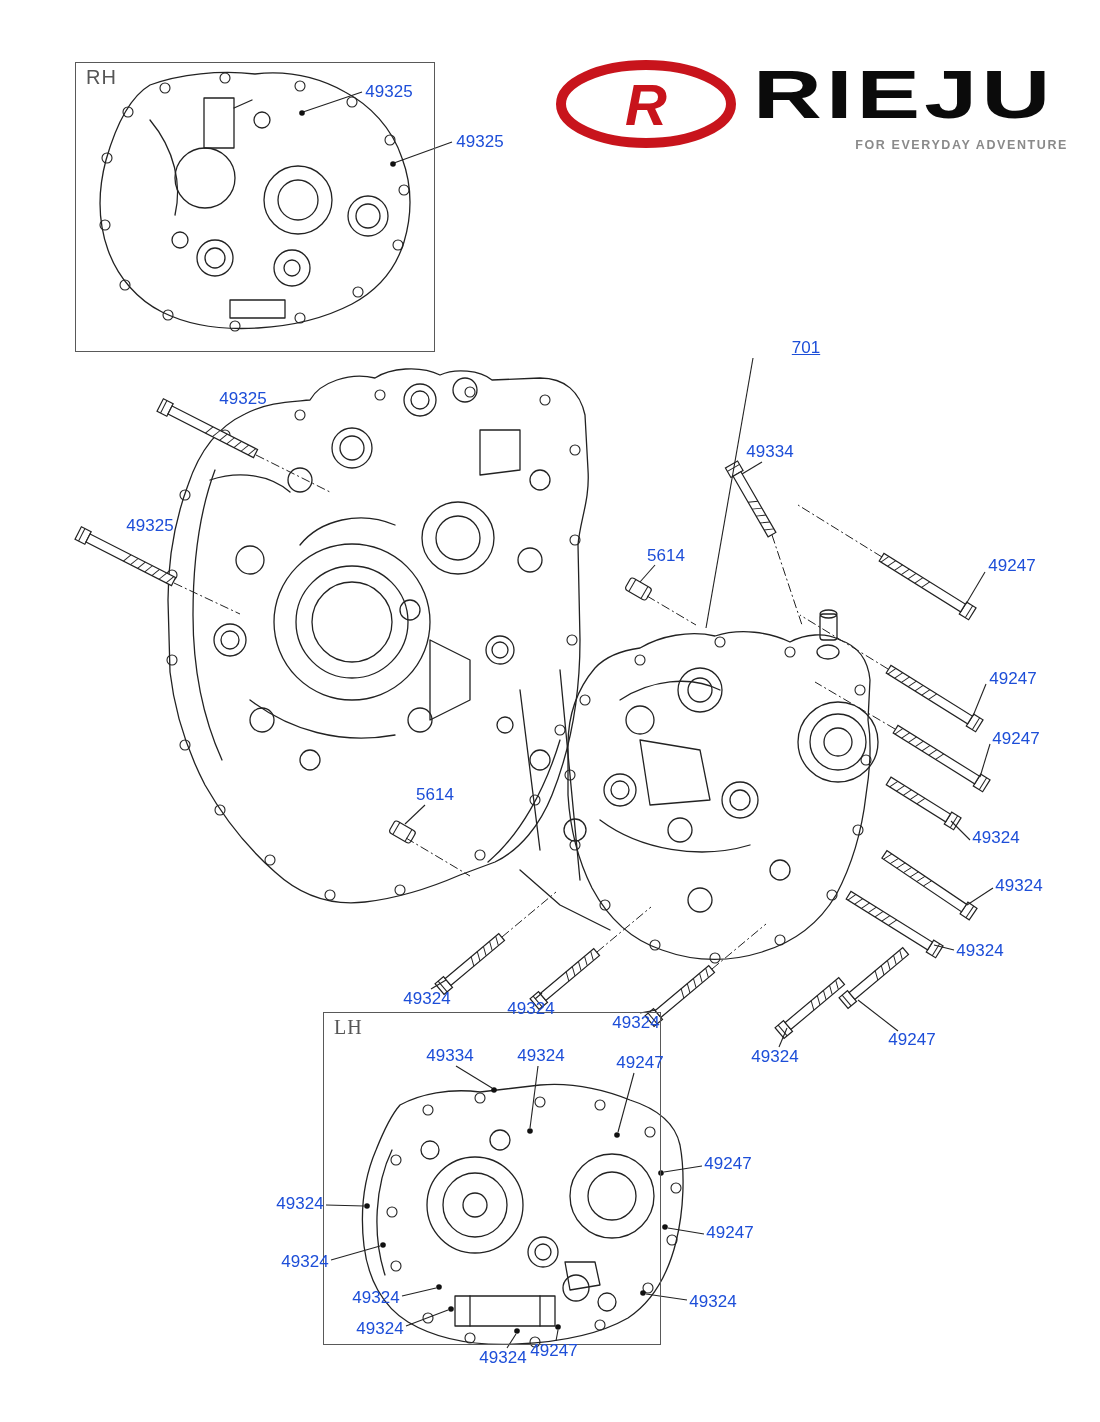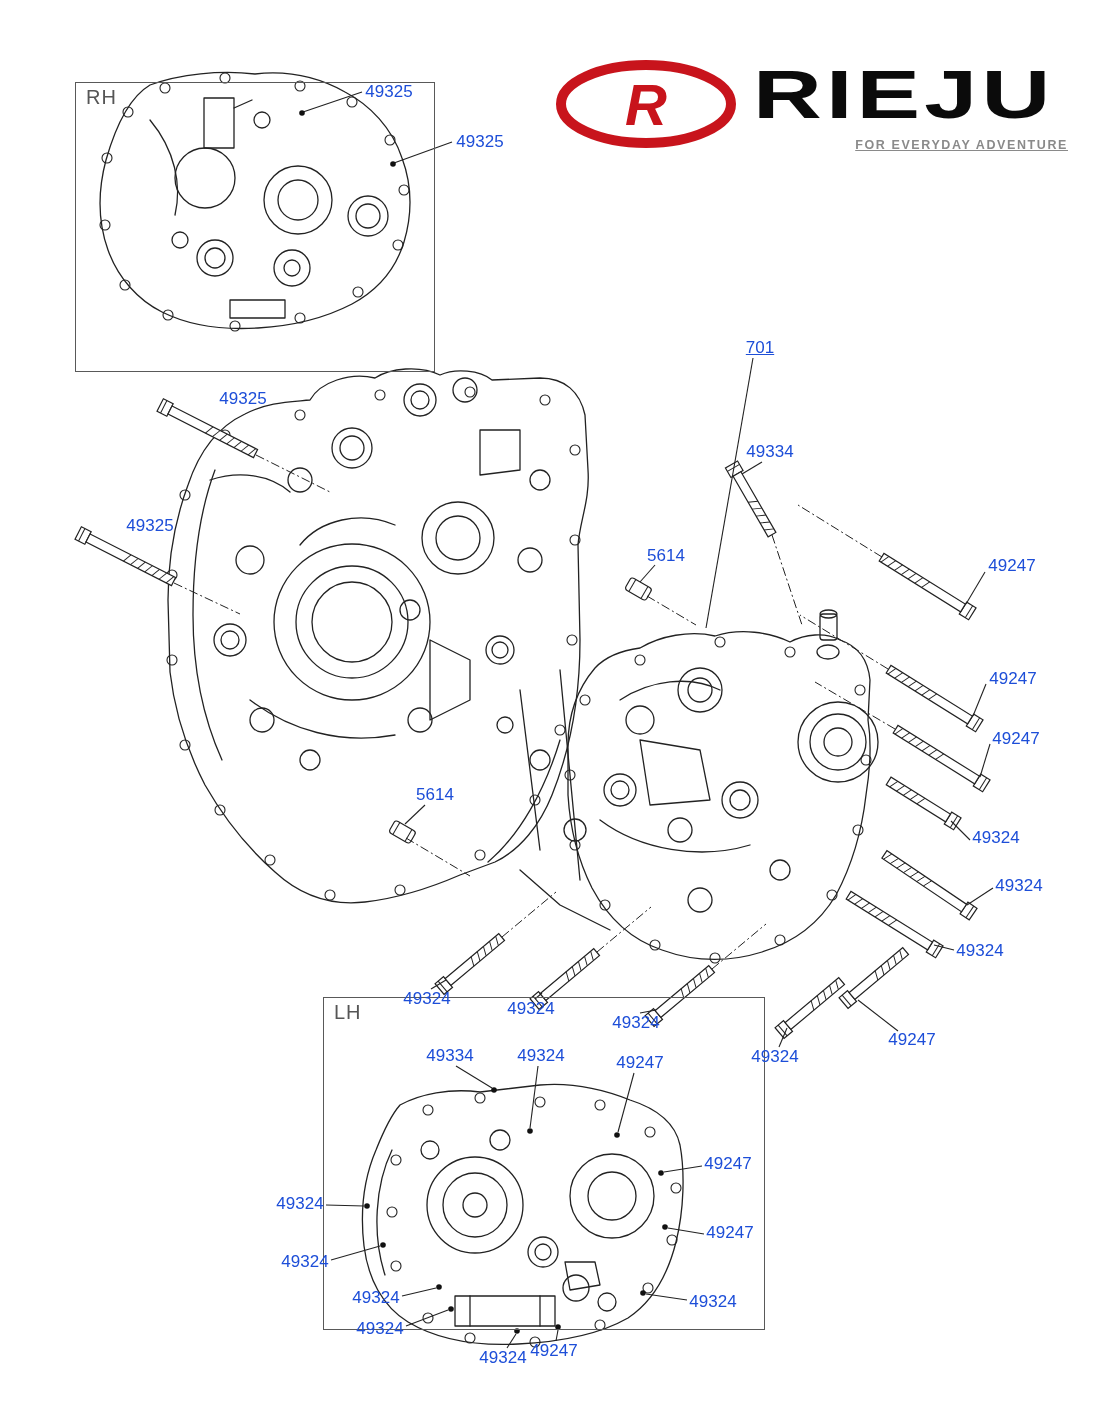--- a/index.html
+++ b/index.html
@@ -1,40 +1,40 @@
 <!DOCTYPE html>
 <html><head>
 <meta charset="utf-8">
 <style>
   html,body { margin:0; padding:0; background:#ffffff; }
   .page {
     position:relative; width:1100px; height:1422px; background:#ffffff;
     font-family:"Liberation Sans", sans-serif; overflow:hidden;
   }
   svg.art { position:absolute; left:0; top:0; }
-  .inset-box { position:absolute; border:1.6px solid #595959; box-sizing:border-box;margin-top:20px; }
+  .inset-box { position:absolute; border:1.6px solid #595959; box-sizing:border-box; }
   .inset-box-rh { left:75px; top:62px; width:360px; height:290px; }
-  .inset-box-lh { left:323px; top:977px; width:442px; height:333px; }
+  .inset-box-lh { left:323px; top:1012px; width:338px; height:333px;font-family:Liberation Serif, serif; }
   .inset-label {
     position:absolute; top:3px; left:10px; font-size:20px; color:#565656; letter-spacing:1px;
   }
   .callout {
     position:absolute; transform:translate(-50%,-50%);
     font-size:17px; color:#1d4ed8; white-space:nowrap;
   }
   .logo { position:absolute; left:555px; top:58px; width:515px; height:100px; }
   .logo-oval { position:absolute; left:0; top:0; }
   .logo-brand {
     position:absolute; left:198px; top:2px; font-size:68px; font-weight:bold; color:#0b0b0b;
     letter-spacing:3px; transform:scaleX(1.4); transform-origin:left top; white-space:nowrap;
     line-height:1;
   }
   .logo-tagline {
     position:absolute; right:2px; top:80px; font-size:12.5px; font-weight:bold; color:#8a8a8a;
-    letter-spacing:1.6px; white-space:nowrap;text-decoration:underline;
+    letter-spacing:1.6px; white-space:nowrap;
   }
 </style>
 </head>
 <body>
 
 <div class="page">
 
   <svg class="art" width="1100" height="1422" viewBox="0 0 1100 1422">
     <defs>
       <g id="boltL">
@@ -350,21 +350,21 @@
       <ellipse cx="91" cy="46" rx="85" ry="39" fill="none" stroke-width="10" stroke="#c8141c"></ellipse>
       <text x="91" y="67" text-anchor="middle" font-family="Liberation Sans, sans-serif" font-size="58" font-weight="bold" font-style="italic" fill="#c8141c">R</text>
     </svg>
     <div class="logo-brand">RIEJU</div>
     <div class="logo-tagline">FOR EVERYDAY ADVENTURE</div>
   </div>
 
   <div id="callout-layer">
       <div class="callout" style="left: 389px; top: 92px;">49325</div>
       <div class="callout" style="left: 480px; top: 142px;">49325</div>
-      <div class="callout" style="left: 760px; top: 348px; text-decoration: underline;">701</div>
+      <div class="callout" style="left: 806px; top: 348px; text-decoration: underline;">701</div>
       <div class="callout" style="left: 243px; top: 399px;">49325</div>
       <div class="callout" style="left: 770px; top: 452px;">49334</div>
       <div class="callout" style="left: 150px; top: 526px;">49325</div>
       <div class="callout" style="left: 666px; top: 556px;">5614</div>
       <div class="callout" style="left: 1012px; top: 566px;">49247</div>
       <div class="callout" style="left: 1013px; top: 679px;">49247</div>
       <div class="callout" style="left: 1016px; top: 739px;">49247</div>
       <div class="callout" style="left: 435px; top: 795px;">5614</div>
       <div class="callout" style="left: 996px; top: 838px;">49324</div>
       <div class="callout" style="left: 1019px; top: 886px;">49324</div>

